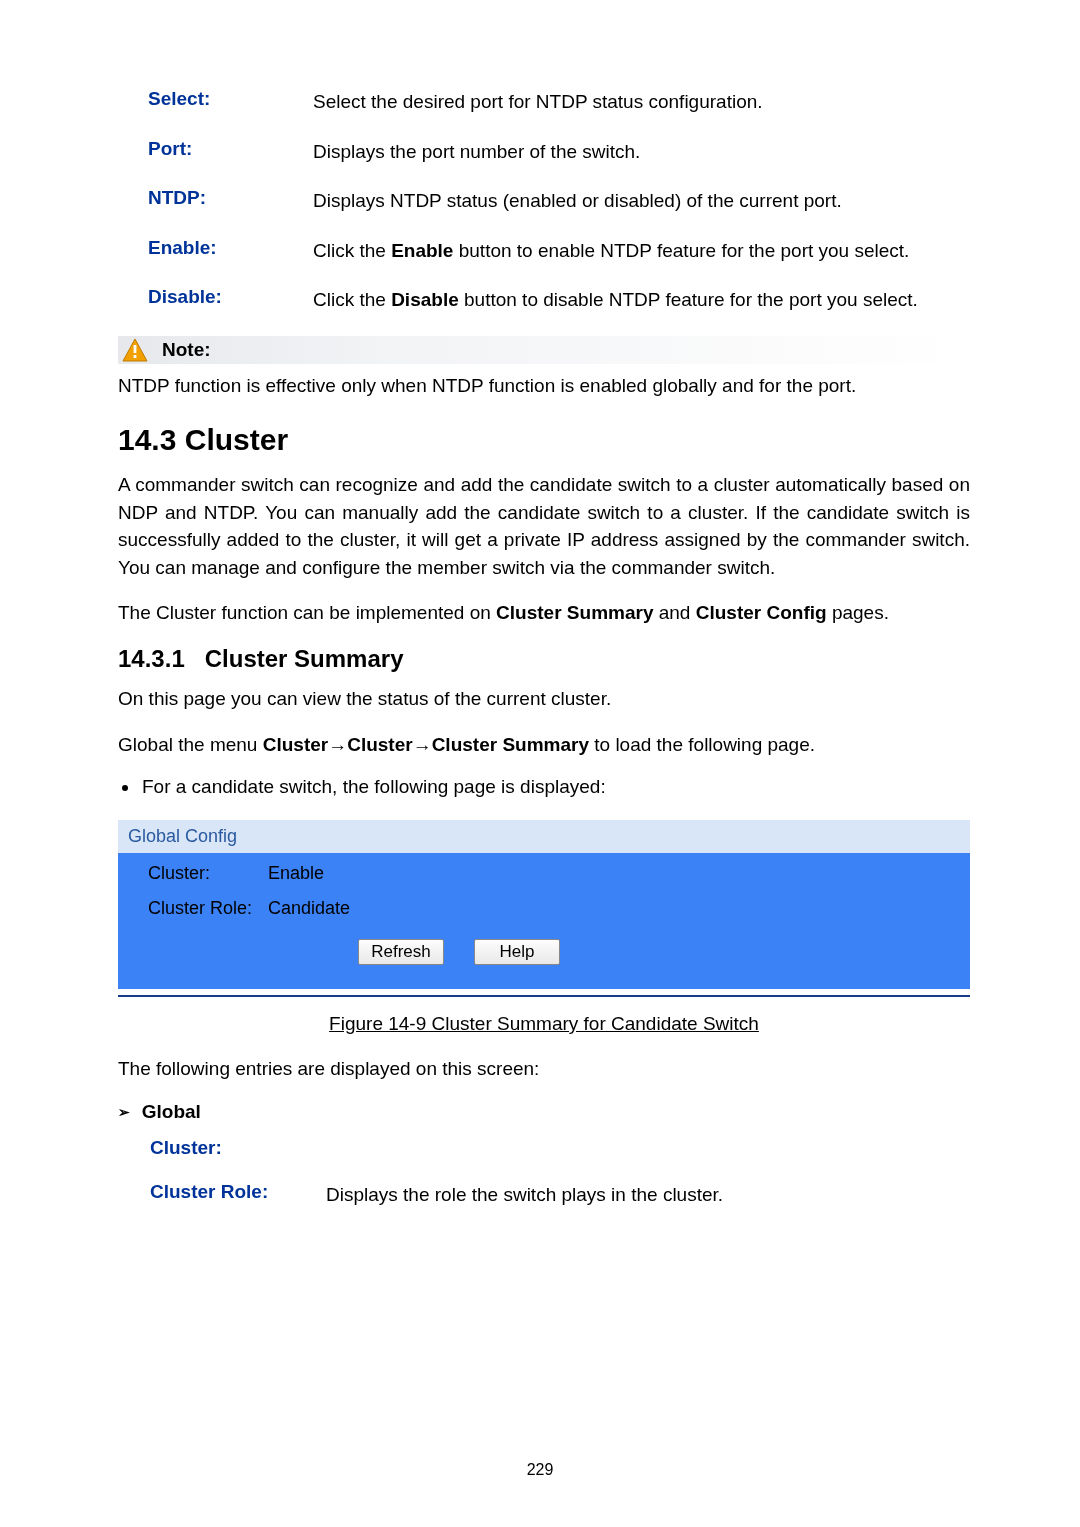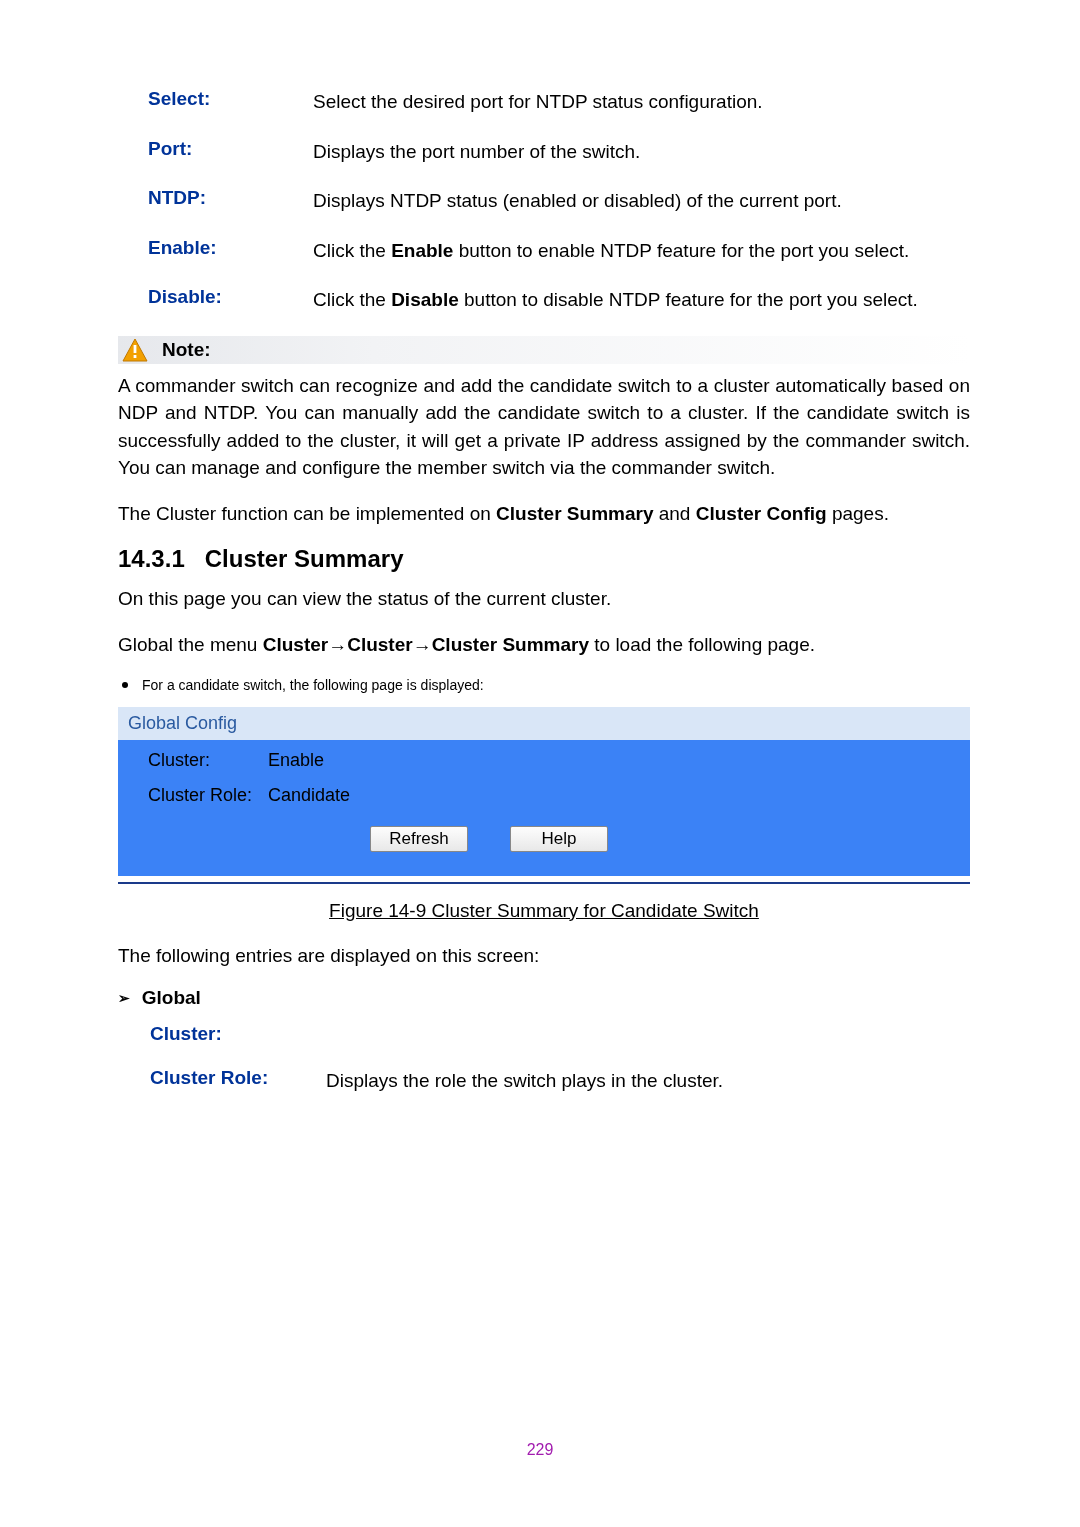--- a/index.html
+++ b/index.html
@@ -64,22 +64,22 @@
   }
   .h3 {
     font-size: 24px;
     font-weight: bold;
     margin: 18px 0 12px 0;
   }
   .bullet-line {
     display: flex;
     align-items: baseline;
     gap: 8px;
-    font-size: 14px;
-    margin-bottom: 14px;
+    font-size: 19px;
+    margin-bottom: 22px;
   }
   .bullet-dot {
     width: 6px;
     height: 6px;
     background: #000;
     border-radius: 50%;
     position: relative;
     top: -2px;
     margin: 0 6px 0 4px;
   }
@@ -105,25 +105,24 @@
   .ui-buttons {
     display: flex;
     justify-content: flex-start;
     gap: 30px;
     padding: 16px 10px 12px 240px;
   }
   .ui-btn {
     border: 1px solid #888;
     background: linear-gradient(#fdfdfd,#e8e8e8);
     font-size: 17px;
-    padding: 2px 16px;
+    padding: 2px 10px;
     border-radius: 2px;
     min-width: 64px;
     text-align: center;
-    margin-left: 12px;
   }
   .ui-sep {
     border: none;
     border-top: 2px solid #1a3a8a;
     margin: 2px 0 16px 0;
   }
   .figcap {
     text-align: center;
     font-size: 19px;
     margin-bottom: 20px;
@@ -151,26 +150,26 @@
     color: #003399;
     font-size: 19px;
     flex-shrink: 0;
   }
   .def2-desc {
     font-size: 19px;
     line-height: 1.45;
   }
   .pagenum {
     position: absolute;
-    bottom: 68px;
+    bottom: 48px;
     left: 0;
     right: 0;
     text-align: center;
     font-size: 16px;
-    color: #a21caf;
+    color: #000000;
   }
   b { font-weight: bold; }
 </style>
 </head>
 <body>
 
 <div class="page">
 
   <div class="defs">
     <div class="def-row">
@@ -202,21 +201,27 @@
   <div class="note-row">
     <span>
       <svg width="26" height="24" viewBox="0 0 26 24">
         <polygon points="13,1 25,23 1,23" fill="#f2a000" stroke="#c07800" stroke-width="1"></polygon>
         <rect x="11.6" y="7" width="2.8" height="8" fill="#ffffff"></rect>
         <rect x="11.6" y="17" width="2.8" height="3" fill="#ffffff"></rect>
       </svg>
     </span>
     <span class="note-label">Note:</span>
   </div>
-
+  <p class="para" style="text-align:left">NTDP function is effective only when NTDP function is enabled globally and for the port.</p>
+
+  <div class="h2">
+    <span>14.3</span>
+    <span> </span>
+    <span>Cluster</span>
+  </div>
   <p class="para">A commander switch can recognize and add the candidate switch to a cluster automatically based on NDP and NTDP. You can manually add the candidate switch to a cluster. If the candidate switch is successfully added to the cluster, it will get a private IP address assigned by the commander switch. You can manage and configure the member switch via the commander switch.</p>
   <p class="para" style="text-align:left">
     <span>The Cluster function can be implemented on </span><b>Cluster Summary</b><span> and </span><b>Cluster Config</b><span> pages.</span>
   </p>
 
   <div class="h3">
     <span>14.3.1</span>
     <span>&nbsp; </span>
     <span>Cluster Summary</span>
   </div>

